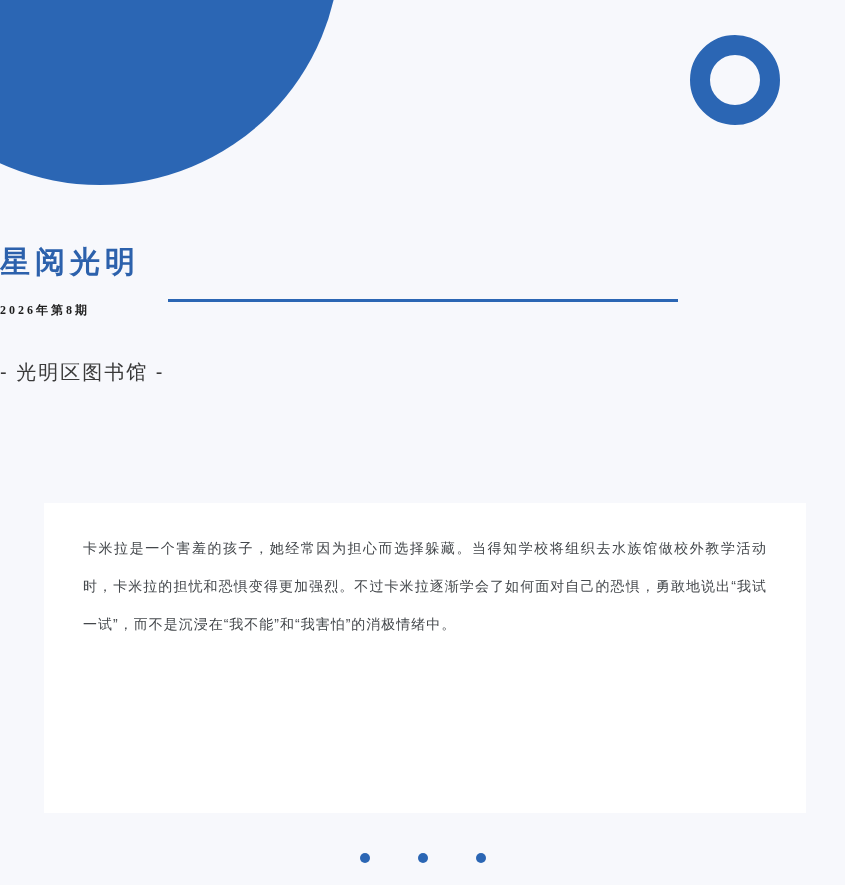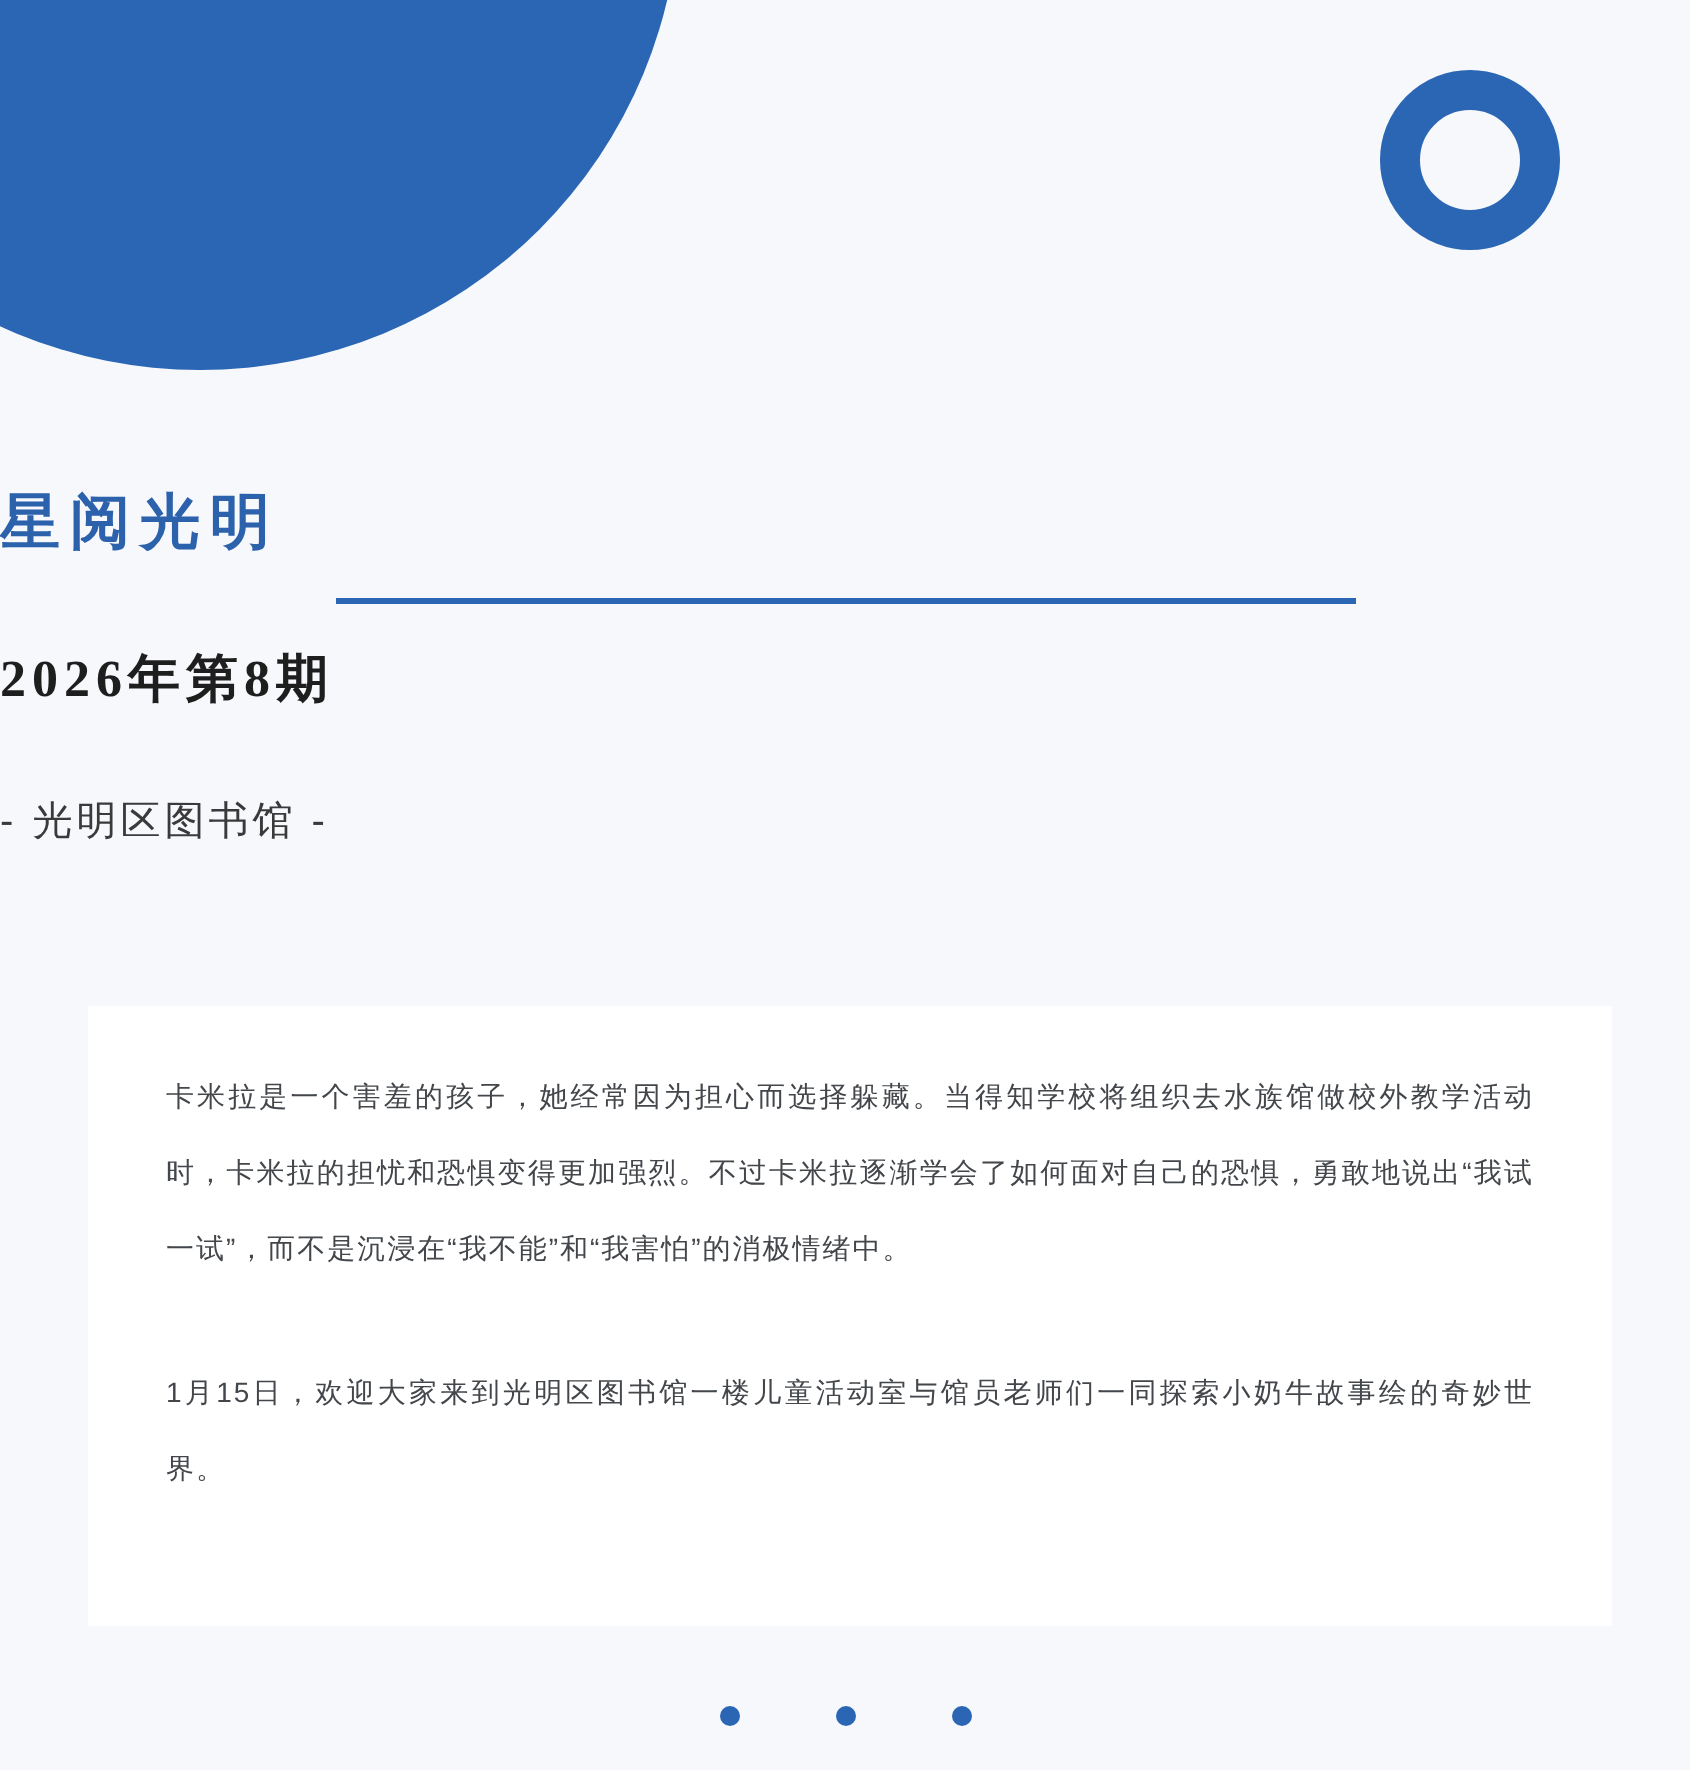--- a/index.html
+++ b/index.html
@@ -64,23 +64,22 @@
   .title-line.second { margin-top: 26px; }
 
   .divider {
     width: 510px;
     height: 3px;
     background: var(--accent);
     margin: 20px auto 0 auto;
   }
 
   .issue {
-    margin-top: 20px;
     font-family: "Liberation Serif", "DejaVu Serif", serif;
-    font-size: 26px;
+    font-size: 12px;
     font-weight: 700;
     color: var(--issue-color);
     letter-spacing: 3px;
   }
 
   .org {
     margin-top: 40px;
     font-size: 20px;
     color: var(--org-color);
     letter-spacing: 2px;
@@ -132,21 +131,20 @@
 
   <div class="header">
     <div class="title-line">星阅光明</div>
     <div class="divider"></div>
     <div class="issue">2026年第8期</div>
     <div class="org">- 光明区图书馆 -</div>
   </div>
 
   <div class="content-box">
     <p>卡米拉是一个害羞的孩子，她经常因为担心而选择躲藏。当得知学校将组织去水族馆做校外教学活动时，卡米拉的担忧和恐惧变得更加强烈。不过卡米拉逐渐学会了如何面对自己的恐惧，勇敢地说出“我试一试”，而不是沉浸在“我不能”和“我害怕”的消极情绪中。</p>
-    <p class="p2">1月15日，欢迎大家来到光明区图书馆一楼儿童活动室与馆员老师们一同探索小奶牛故事绘的奇妙世界。</p>
   </div>
 
   <div class="dots">
       <div class="dot"></div>
       <div class="dot"></div>
       <div class="dot"></div>
     </div>
 
 </div>
 

